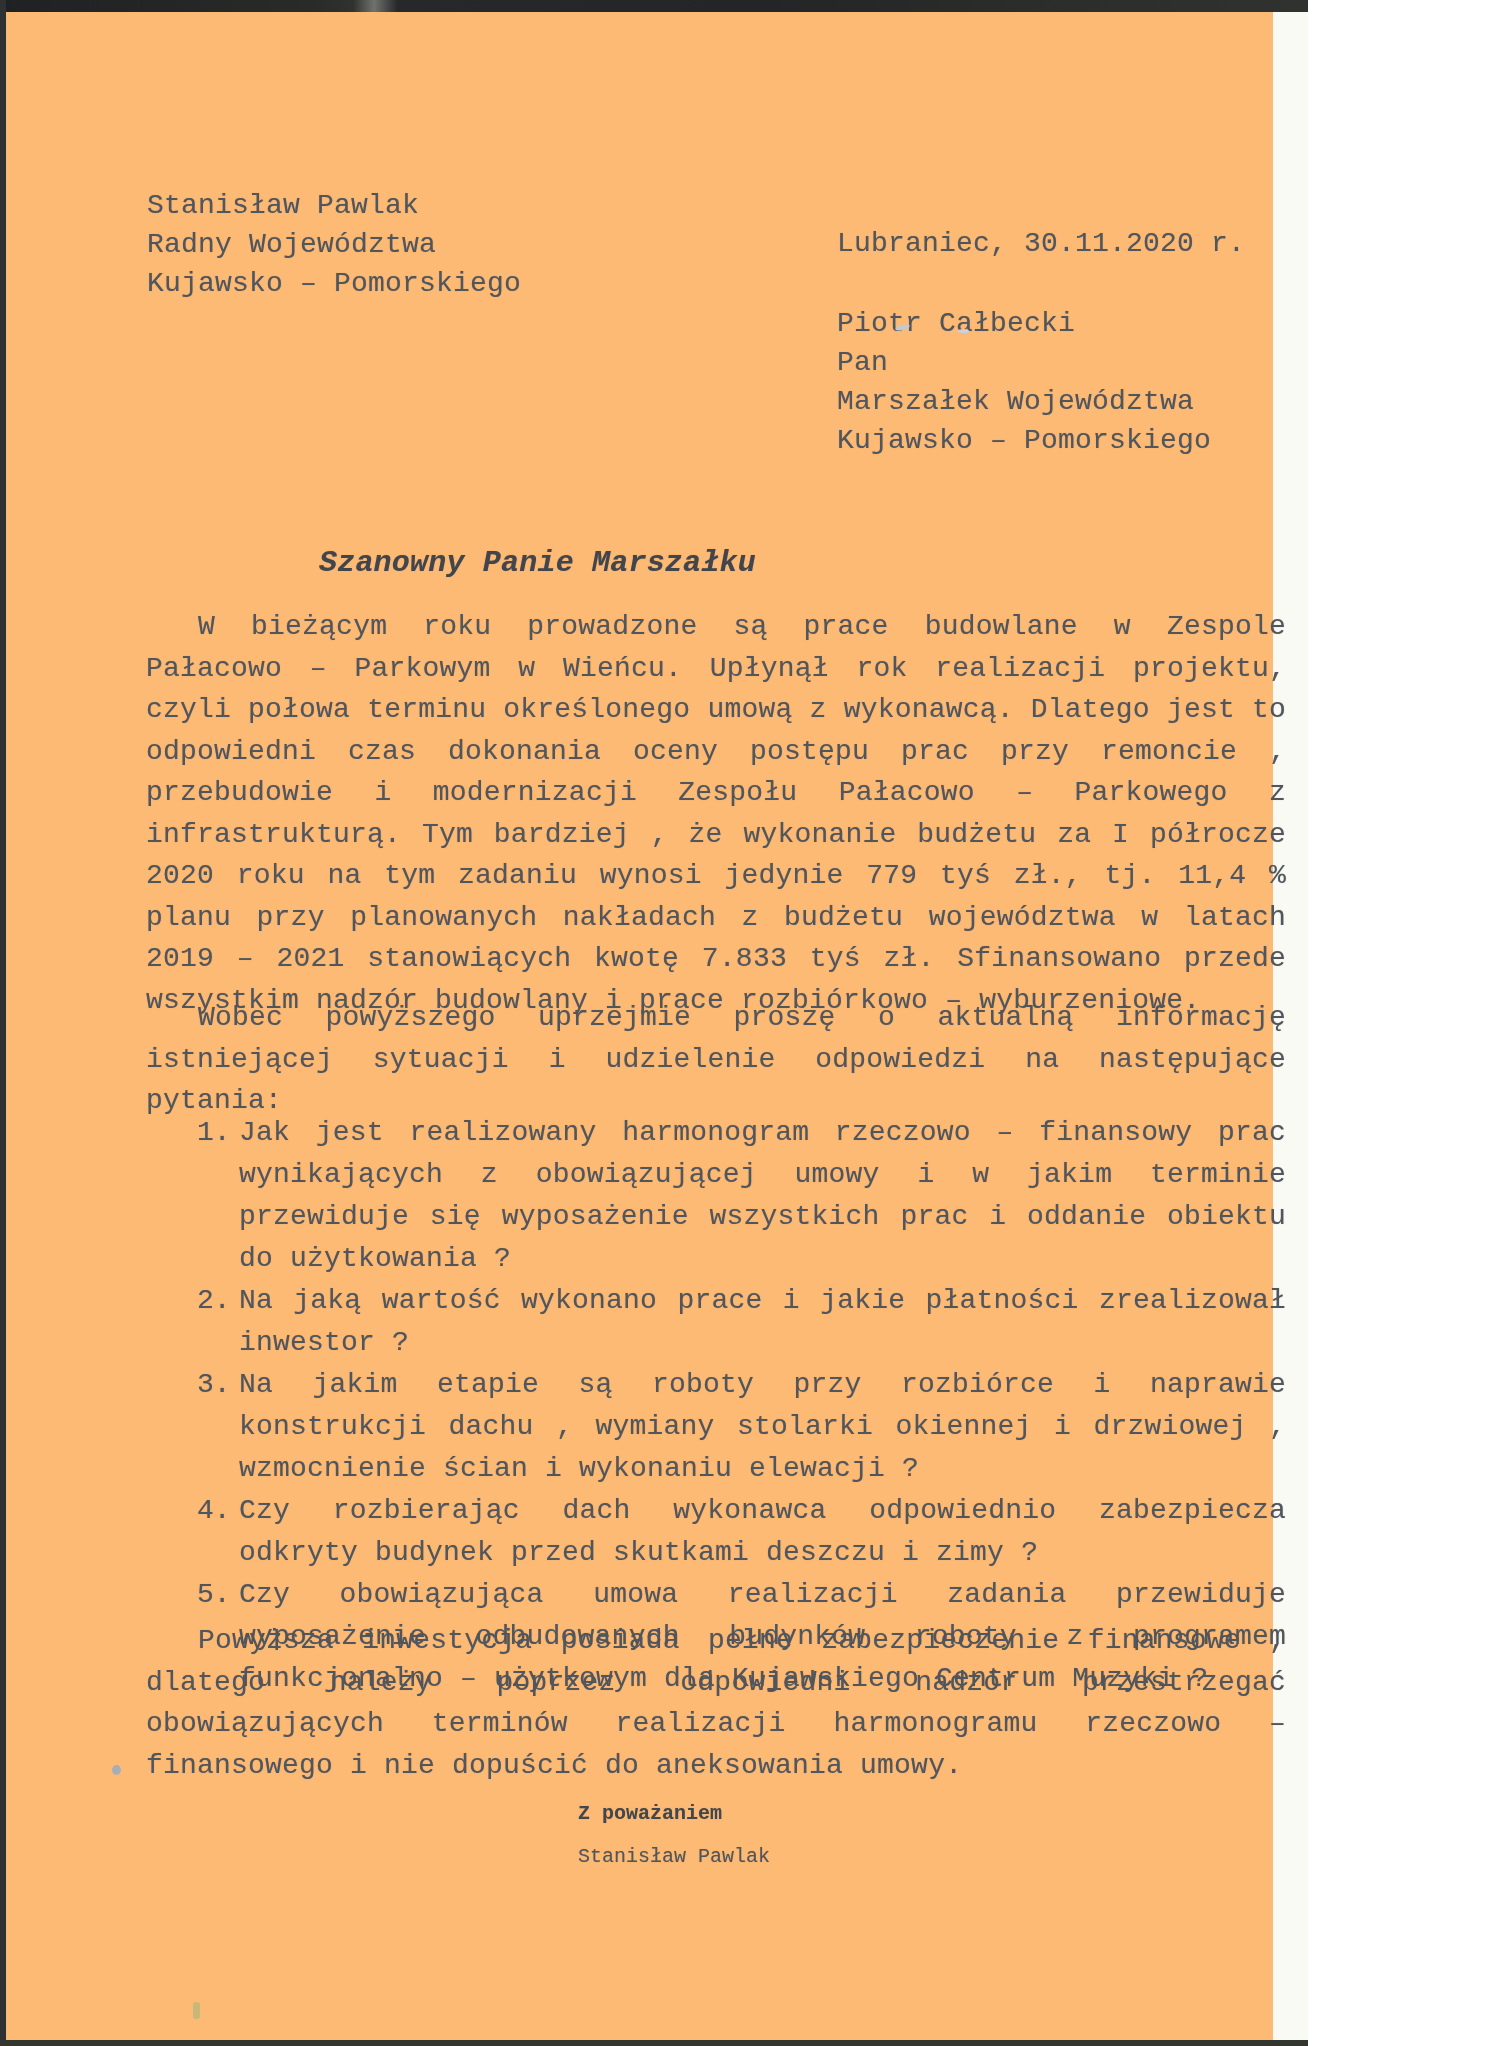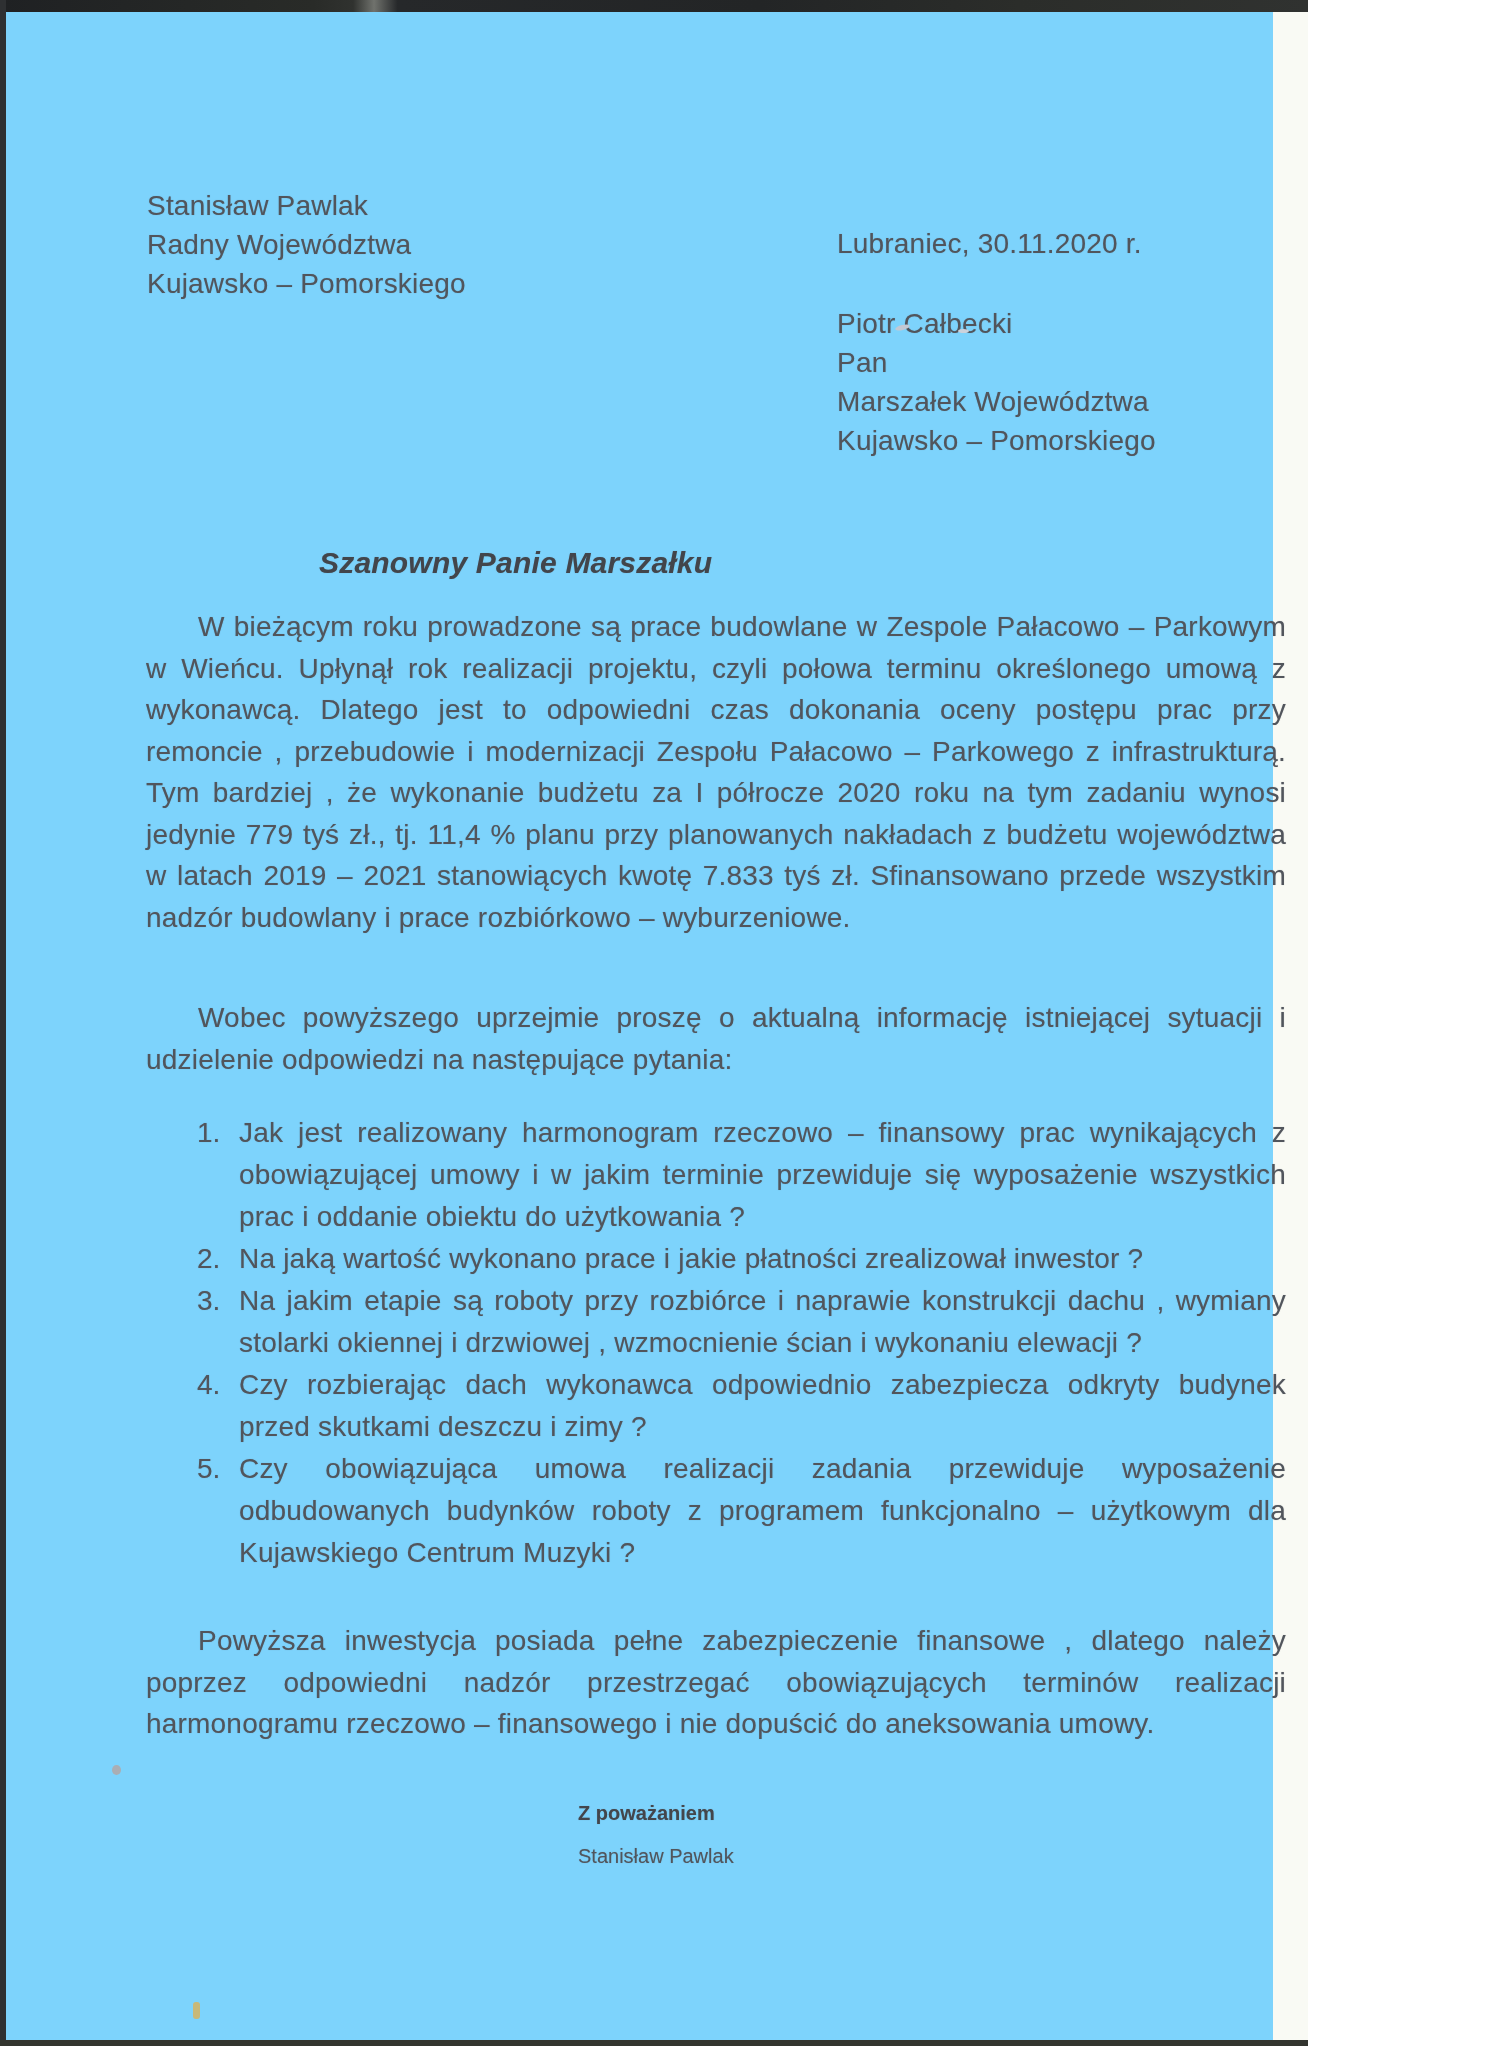--- a/index.html
+++ b/index.html
@@ -5,23 +5,23 @@
 <style>
   html, body {
     margin: 0;
     padding: 0;
     background: #ffffff;
   }
   .page {
     position: relative;
     width: 1308px;
     height: 2046px;
-    background: #7dd3fc;
+    background: #fdba74;
     overflow: hidden;
-    font-family: Liberation Sans, sans-serif;
+    font-family: Liberation Mono, monospace;
     color: #51555c;
     text-shadow: 0 0 1px rgba(82, 86, 94, 0.38);
   }
 
   
   .edge { position: absolute; }
   .edge-top {
     left: 0; top: 0; width: 100%; height: 12px;
     background: linear-gradient(90deg,
       #1f2123 0%, #292b28 24%, #30322f 27%, #70726d 28.6%,

